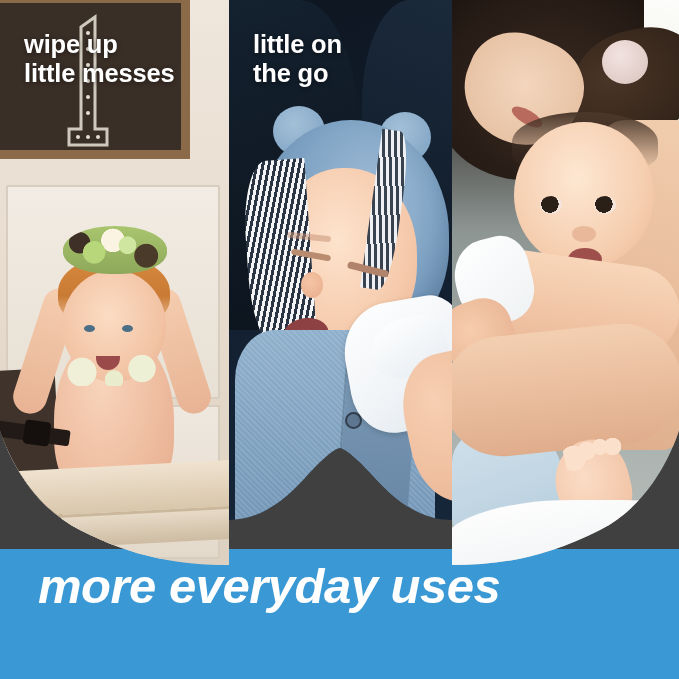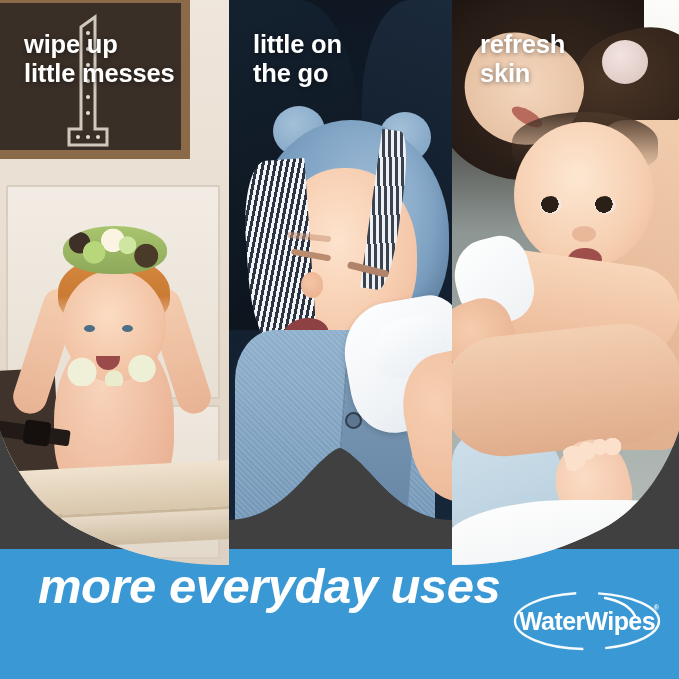--- a/index.html
+++ b/index.html
@@ -560,27 +560,17 @@
         <div class="p3-toes"></div>
         <div class="p3-blanket"></div>
       </div>
     </div>
   </div>
 
   <div class="caption" id="caption-1">wipe up
 little messes</div>
   <div class="caption" id="caption-2">little on
 the go</div>
-  <div class="caption" id="caption-3">refresh
-skin</div>
 
   <div id="headline">more everyday uses</div>
 
-  <div id="logo">
-    <svg viewBox="0 0 156 66" width="156" height="66">
-      <ellipse cx="78" cy="33" rx="72" ry="28" fill="none" stroke="#ffffff" stroke-width="2.4" opacity="0.95" stroke-dasharray="150 22 150 22" stroke-dashoffset="86"></ellipse>
-      <path d="M96 10 C112 13 122 20 126 28" fill="none" stroke="#ffffff" stroke-width="2.4" stroke-linecap="round"></path>
-    </svg>
-    <div class="logo-word">WaterWipes</div>
-    <div class="logo-tm">®</div>
-  </div>
 
 </div>
 
 </body></html>

